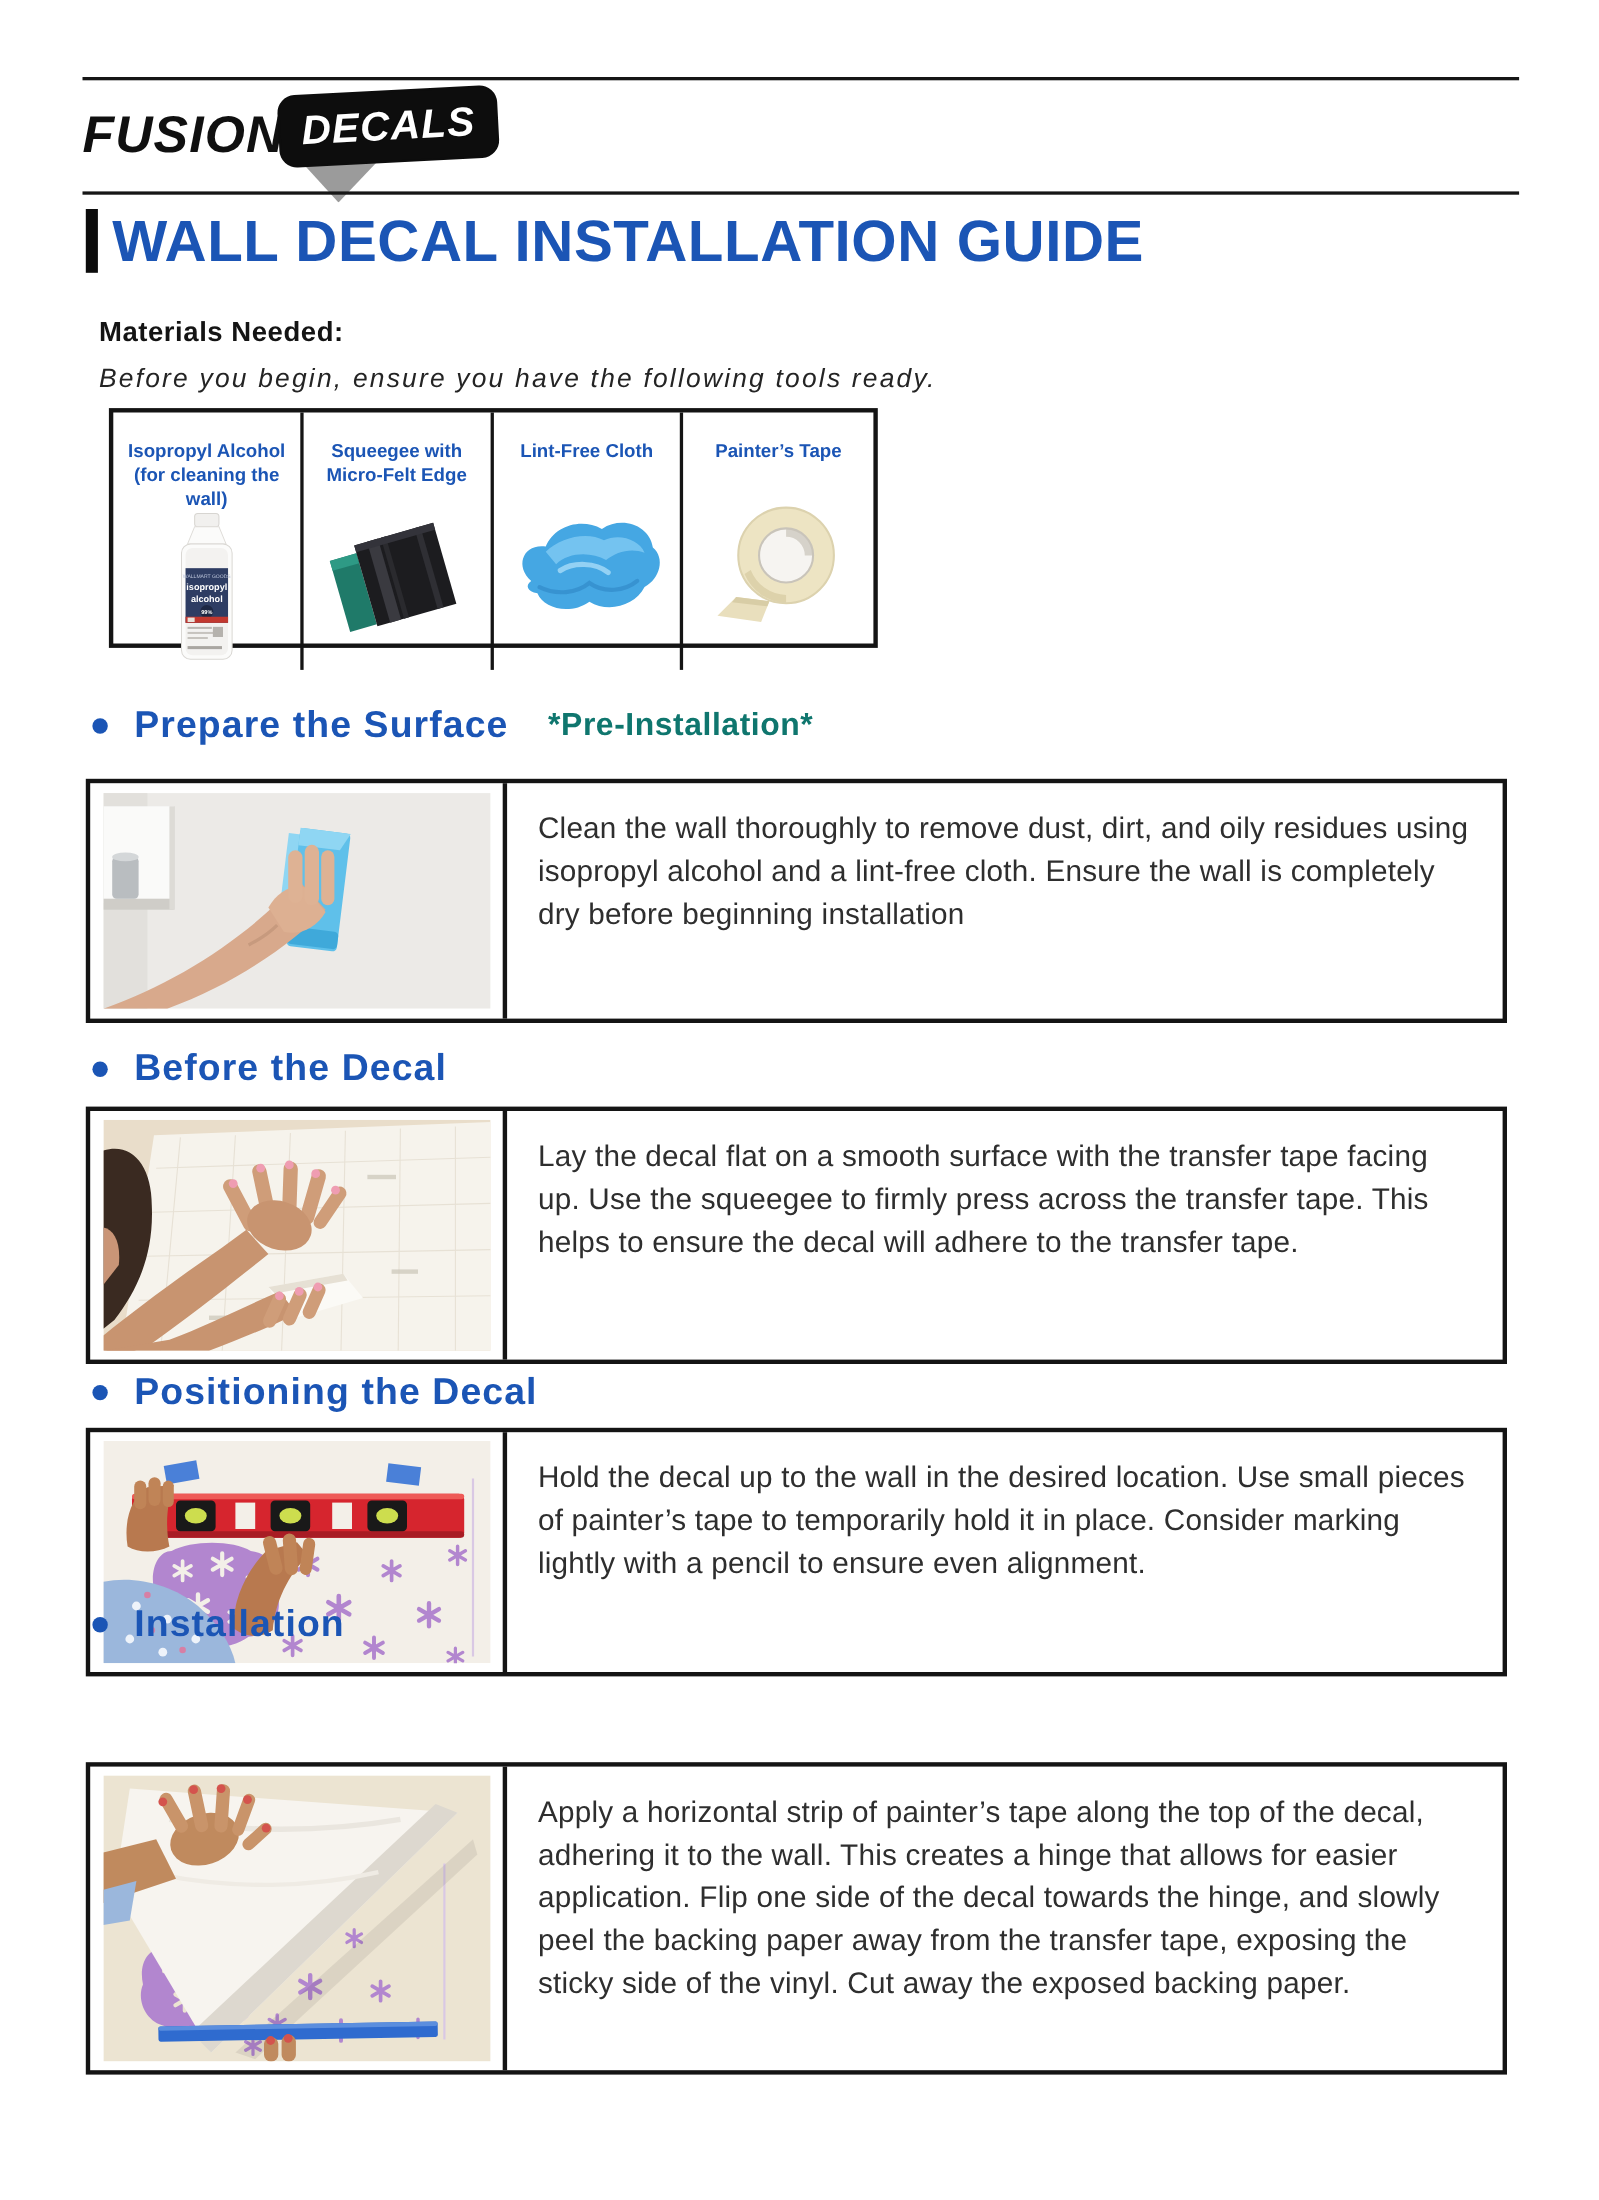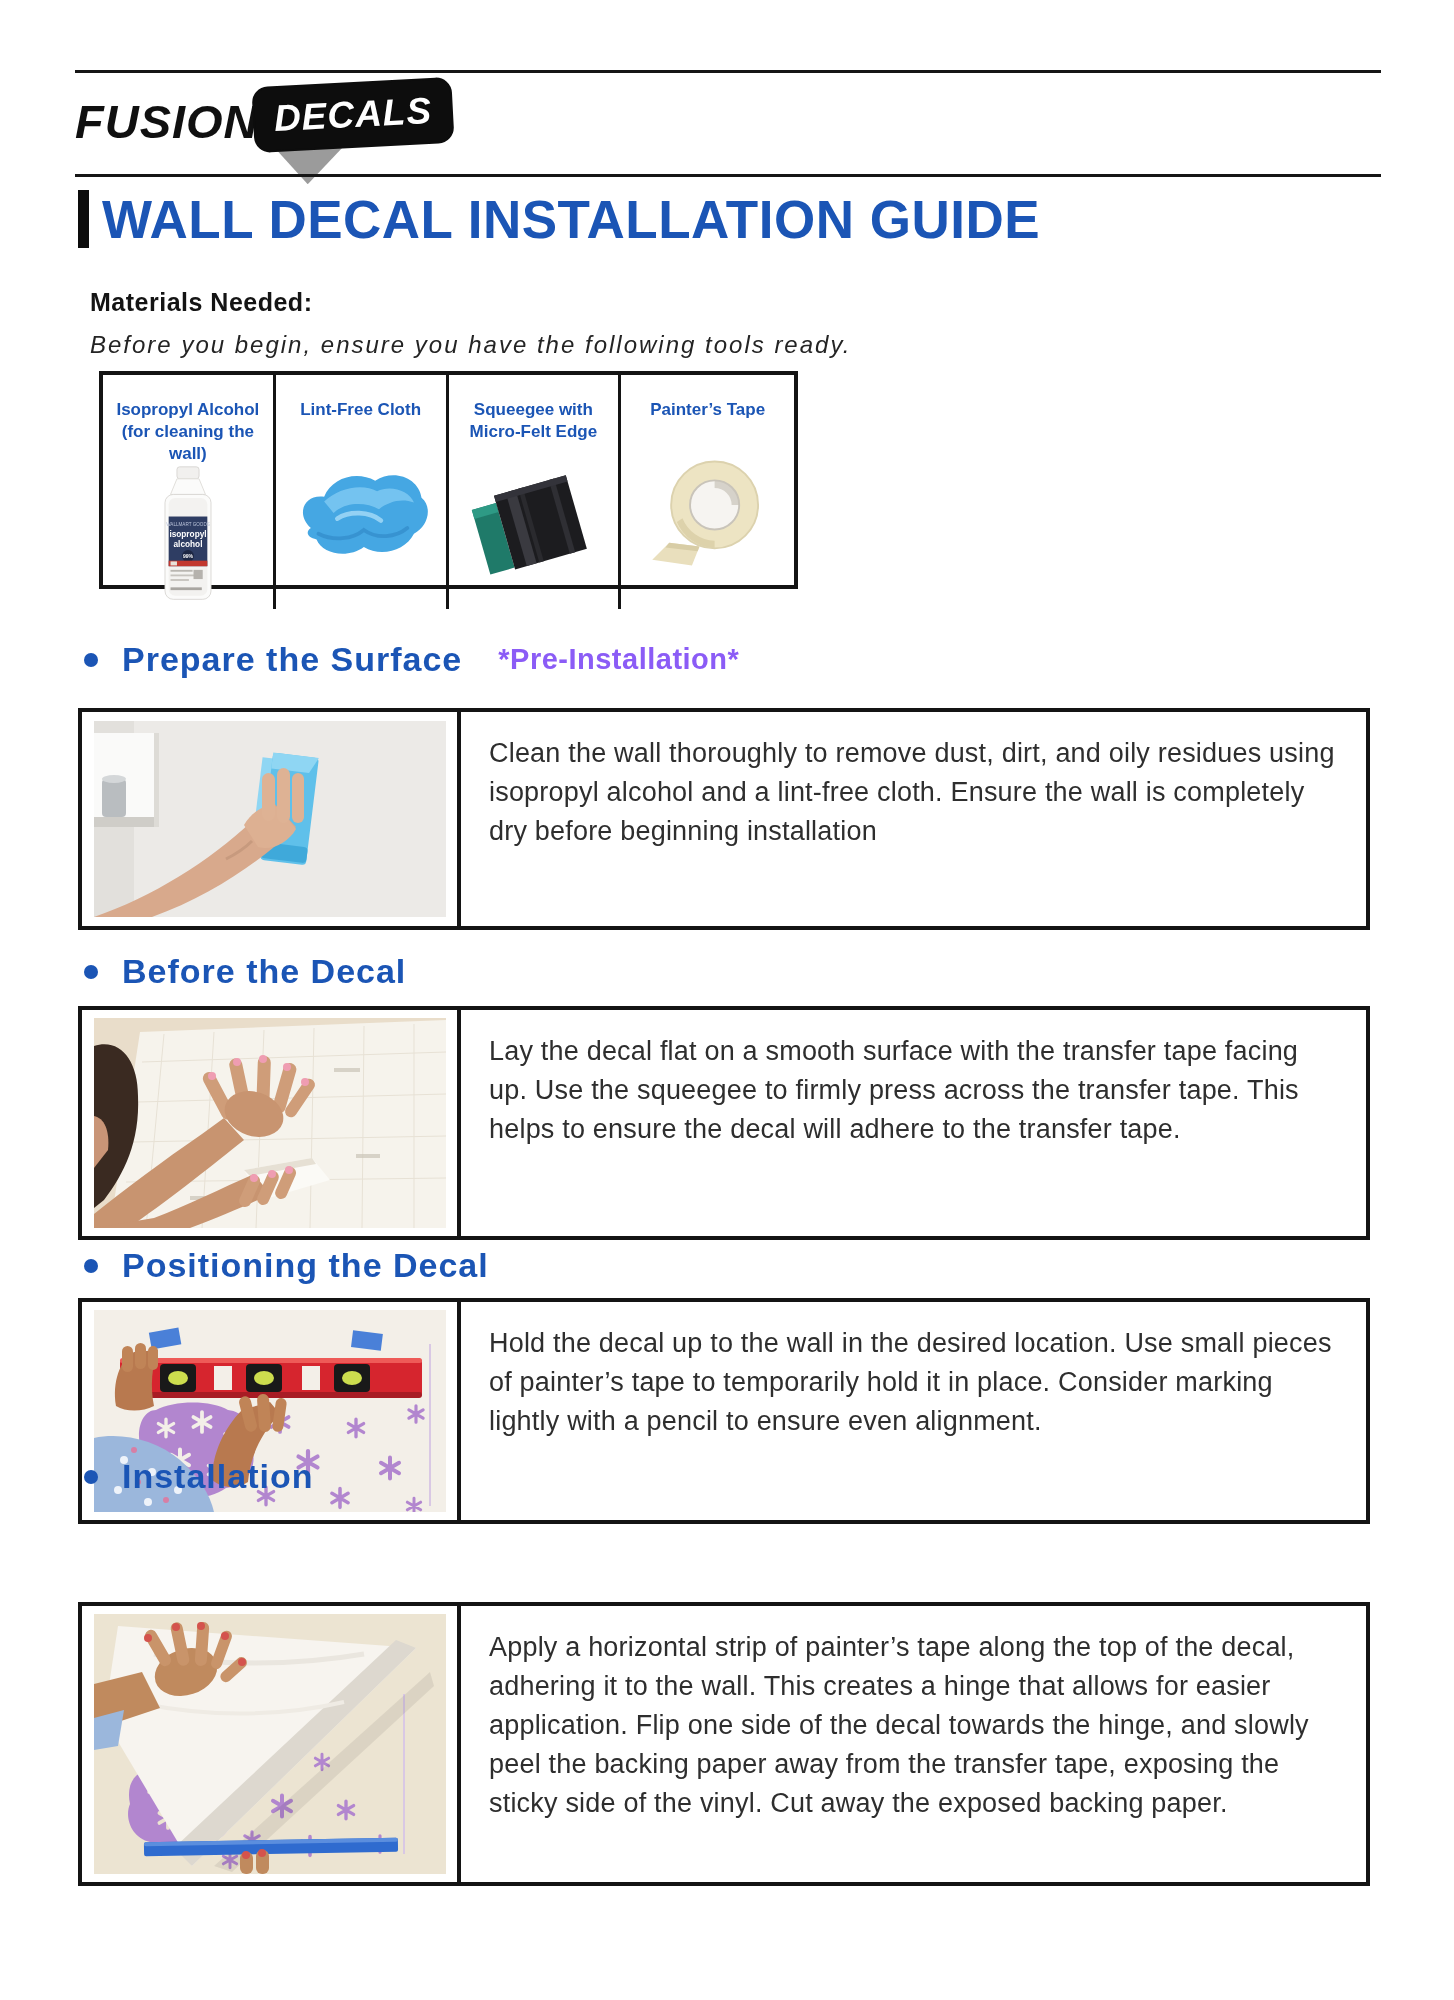--- a/index.html
+++ b/index.html
@@ -20,21 +20,21 @@
   .mat-sub{position:absolute;left:90px;top:331px;font-size:24px;font-style:italic;letter-spacing:2px;color:#242424;}
   .mat-table{position:absolute;left:99px;top:371px;width:699px;height:218px;border:4px solid #141414;display:grid;grid-template-columns:repeat(4,1fr);background:#fff;box-sizing:border-box;}
   .mat-cell{border-right:3px solid #141414;display:flex;flex-direction:column;align-items:center;padding:24px 6px 6px 6px;box-sizing:border-box;min-width:0;}
   .mat-cell:last-child{border-right:none;}
   .mat-label{color:#1b55b5;font-weight:800;font-size:17px;line-height:1.3;text-align:center;padding:0 6px;}
   .mat-pic{flex:1;display:flex;align-items:center;justify-content:center;width:100%;}
   
   .sec-head{position:absolute;left:84px;display:flex;align-items:center;}
   .sec-bullet{width:14px;height:14px;border-radius:50%;background:#1b55b5;margin-right:24px;flex:none;}
   .sec-title{color:#1b55b5;font-weight:800;font-size:34px;letter-spacing:1px;white-space:nowrap;}
-  .sec-note{color:#8b5cf6;font-weight:800;font-size:29px;margin-left:36px;letter-spacing:.5px;white-space:nowrap;}
+  .sec-note{color:#0f766e;font-weight:800;font-size:29px;margin-left:36px;letter-spacing:.5px;white-space:nowrap;}
   .step-box{position:absolute;left:78px;width:1292px;border:4px solid #141414;display:flex;background:#fff;box-sizing:border-box;}
   .box-media{width:379px;flex:none;border-right:4px solid #141414;display:flex;align-items:center;justify-content:center;padding:8px;box-sizing:border-box;}
   .box-text{flex:1;padding:22px 26px 14px 28px;font-size:27px;line-height:1.44;letter-spacing:.2px;color:#2e2e2e;}
   svg{display:block;}
 </style>
 </head>
 <body>
 
 <svg width="0" height="0" style="position:absolute" aria-hidden="true">
   <defs>
@@ -85,43 +85,43 @@
           <rect x="27" y="104.8" width="7" height="4.4" fill="#e8e2da"></rect>
           <rect x="27" y="114" width="24" height="2" fill="#b9b6b1"></rect>
           <rect x="27" y="119" width="30" height="2" fill="#c6c3be"></rect>
           <rect x="27" y="124" width="20" height="2" fill="#c6c3be"></rect>
           <rect x="52" y="114" width="10" height="10" fill="#b5b2ad"></rect>
           <rect x="27" y="133" width="34" height="3" fill="#a9a6a1"></rect>
         </svg>
       </div>
     </div>
     <div class="mat-cell">
-      <div class="mat-label">Lint-Free Cloth</div>
-      <div class="mat-pic">
-        <svg width="144" height="104" viewBox="0 0 150 110">
-          <path d="M22,72 C6,58 14,36 36,39 C44,19 70,11 90,22 C110,9 136,19 139,40 C151,50 146,70 131,78 C122,96 96,103 78,92 C60,105 34,99 28,84 C18,82 16,76 22,72 Z" fill="#45a7e3"></path>
-          <path d="M36,44 C50,30 76,24 92,33 C106,26 126,32 131,45 C118,40 104,44 94,52 C80,44 58,44 46,56 Z" fill="#7cc8f2" opacity=".85"></path>
-          <path d="M30,78 C46,86 66,84 78,74 C92,84 112,82 124,72" fill="none" stroke="#2f86c4" stroke-width="4" stroke-linecap="round" opacity=".6"></path>
-          <path d="M50,62 C62,54 84,54 96,64" fill="none" stroke="#a6dcf7" stroke-width="5" stroke-linecap="round" opacity=".8"></path>
-        </svg>
-      </div>
-    </div>
-    <div class="mat-cell">
       <div class="mat-label">Squeegee with Micro-Felt Edge</div>
       <div class="mat-pic">
         <svg width="140" height="108" viewBox="0 0 150 115">
           <g transform="rotate(-16 75 58)">
             <rect x="16" y="26" width="27" height="72" fill="#1f7a69"></rect>
             <rect x="16" y="26" width="27" height="10" fill="#2e9a85"></rect>
             <rect x="43" y="18" width="80" height="82" fill="#1c1c1f"></rect>
             <rect x="56" y="18" width="11" height="82" fill="#3a3a40"></rect>
             <rect x="70" y="18" width="5" height="82" fill="#2a2a2e"></rect>
             <rect x="104" y="18" width="6" height="82" fill="#2f2f34"></rect>
             <rect x="43" y="18" width="80" height="7" fill="#33333a"></rect>
           </g>
+        </svg>
+      </div>
+    </div>
+    <div class="mat-cell">
+      <div class="mat-label">Lint-Free Cloth</div>
+      <div class="mat-pic">
+        <svg width="144" height="104" viewBox="0 0 150 110">
+          <path d="M22,72 C6,58 14,36 36,39 C44,19 70,11 90,22 C110,9 136,19 139,40 C151,50 146,70 131,78 C122,96 96,103 78,92 C60,105 34,99 28,84 C18,82 16,76 22,72 Z" fill="#45a7e3"></path>
+          <path d="M36,44 C50,30 76,24 92,33 C106,26 126,32 131,45 C118,40 104,44 94,52 C80,44 58,44 46,56 Z" fill="#7cc8f2" opacity=".85"></path>
+          <path d="M30,78 C46,86 66,84 78,74 C92,84 112,82 124,72" fill="none" stroke="#2f86c4" stroke-width="4" stroke-linecap="round" opacity=".6"></path>
+          <path d="M50,62 C62,54 84,54 96,64" fill="none" stroke="#a6dcf7" stroke-width="5" stroke-linecap="round" opacity=".8"></path>
         </svg>
       </div>
     </div>
     <div class="mat-cell">
       <div class="mat-label">Painter’s Tape</div>
       <div class="mat-pic">
         <svg width="142" height="120" viewBox="0 0 150 127">
           <polygon points="34,96 66,100 58,120 16,114" fill="#e9dfbd"></polygon>
           <polygon points="34,96 66,100 64,105 30,101" fill="#d8cda6"></polygon>
           <circle cx="82" cy="56" r="46" fill="#ede4c3"></circle>

